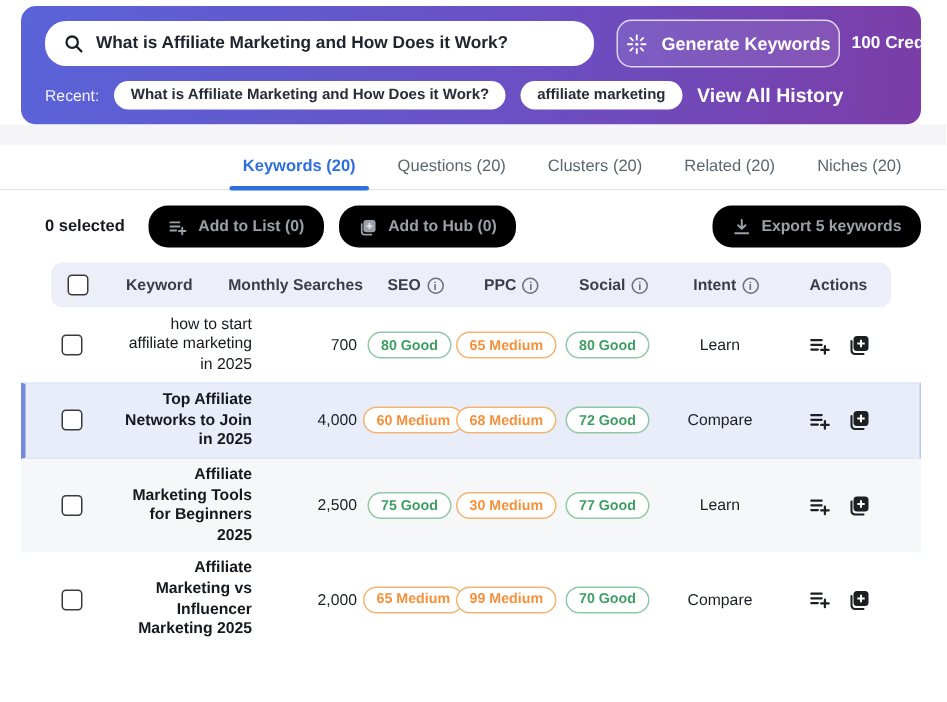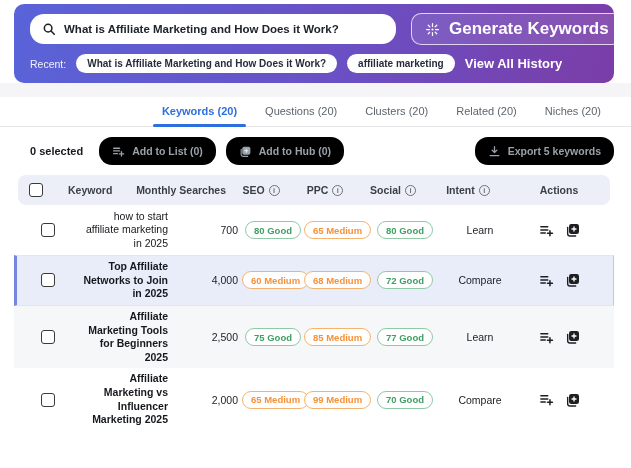--- a/index.html
+++ b/index.html
@@ -11,21 +11,21 @@
   .hero { margin: 4px 17px 0 14px; border-radius: 10px; padding: 9px 14px 10px 16px;
           background: linear-gradient(98deg, #5a63d8 0%, #6a50c4 55%, #7b3da7 100%); }
   .hero-top { display: flex; align-items: center; }
   .searchbox { background:#fff; border-radius: 14px; height: 30px; display:flex; align-items:center;
                padding: 0 12px; width: 366px; gap: 8px; flex: none; }
   .searchbox svg { flex: none; }
   .searchbox input { border:0; outline:0; flex:1; font-size: 11.5px; font-weight: 600; color:#20242e;
                      background: transparent; font-family: inherit; }
   .gen-btn { margin-left: 15px; display:flex; align-items:center; gap: 9px;
              background: rgba(255,255,255,.10); border: 1.3px solid rgba(255,255,255,.75); color:#fff;
-             border-radius: 10px; height: 32px; padding: 0 13px; font-size: 17px; font-weight: 700;
+             border-radius: 10px; height: 32px; padding: 0 5px; font-size: 12px; font-weight: 700;
              cursor:pointer; font-family: inherit; white-space: nowrap; }
   .credits { margin-left:auto; color:#fff; font-weight:700; font-size: 11.5px; white-space:nowrap; padding-left: 8px; }
   .hero-recent { display:flex; align-items:center; margin-top: 9px; gap: 10px; }
   .recent-label { color: rgba(255,255,255,.92); font-size: 10.5px; }
   .chips { display:flex; gap: 10px; align-items:center; }
   .chip { background:#fff; border-radius: 12px; padding: 4px 11px; font-size: 10px; font-weight: 600;
           color:#272c38; white-space:nowrap; cursor:pointer; }
   .view-all { color:#fff; font-weight:700; font-size: 13px; cursor:pointer; white-space: nowrap; }
 
   .strip { height: 14px; background: #f5f5f7; }
@@ -42,21 +42,21 @@
   .selected-count { font-size: 11px; font-weight: 700; color:#17191e; margin-right: 6px; white-space:nowrap; }
   .tb-btn { display:flex; align-items:center; gap: 7px; background:#000000; color:#9aa1a8; border:0;
             border-radius: 13px; height: 28px; padding: 0 13px; font-size: 10.5px; font-weight:600;
             font-family: inherit; cursor: default; white-space:nowrap; }
   .tb-btn svg { width: 13px; height: 13px; }
   .export-btn { margin-left: auto; }
 
   
   .table-card { margin: 2px 17px 0 14px; }
   .thead { display:flex; align-items:center; background:#edeff8; border-radius: 8px; height: 30px;
-           font-size: 10.5px; font-weight: 600; color:#3a3f46; margin: 0 4px; }
+           font-size: 10.5px; font-weight: 600; color:#3a3f46; margin: 0 20px; }
   .hcol { display:flex; align-items:center; justify-content:center; }
   .trow { display:flex; align-items:center; padding: 4px 16px; min-height: 50px; font-size: 10.5px; background:#fff; }
   .trow.shaded { background: #f6f7f8; }
   .trow.selected { background:#e9edfa; border-left:3px solid #7488dc; border-right:1px solid #bcc8ee;
                    border-top:1px solid #dfe6f8; border-bottom:1px solid #dfe6f8;
                    padding-left:13px; padding-right:15px; }
 
   .col-checkbox { width: 36px; flex:none; display:flex; justify-content:center; align-items:center; }
   .col-keyword  { width: 112px; flex:none; padding-left: 14px; padding-right: 10px; justify-content:flex-start; }
   .col-monthly  { width: 64px; flex:none; padding-right: 4px; justify-content:flex-end; text-align:right; white-space:nowrap; }
@@ -239,21 +239,21 @@
   </div>
         <div class="trow shaded">
     <div class="col-checkbox">
       <span class="checkbox"></span>
     </div>
     <div class="col-keyword">
       <span class="kw bold">Affiliate Marketing Tools for Beginners 2025</span>
     </div>
     <div class="col-monthly">2,500</div>
     <div class="col-seo"><span class="badge good">75 Good</span></div>
-    <div class="col-ppc"><span class="badge medium">85 Medium</span></div>
+    <div class="col-ppc"><span class="badge medium">30 Medium</span></div>
     <div class="col-social"><span class="badge good">77 Good</span></div>
     <div class="col-intent">Learn</div>
     <div class="col-actions">
       <span class="icon-btn">
         <svg width="17" height="15" viewBox="0 0 24 24" fill="none" stroke="currentColor" stroke-width="2.4" stroke-linecap="round">
                 <path d="M3 6h11M3 11h11M3 16h7M17.5 12.5v8M13.5 16.5h8"></path>
               </svg>
       </span>
       <span class="icon-btn">
         <svg width="16" height="16" viewBox="0 0 24 24" fill="none">

